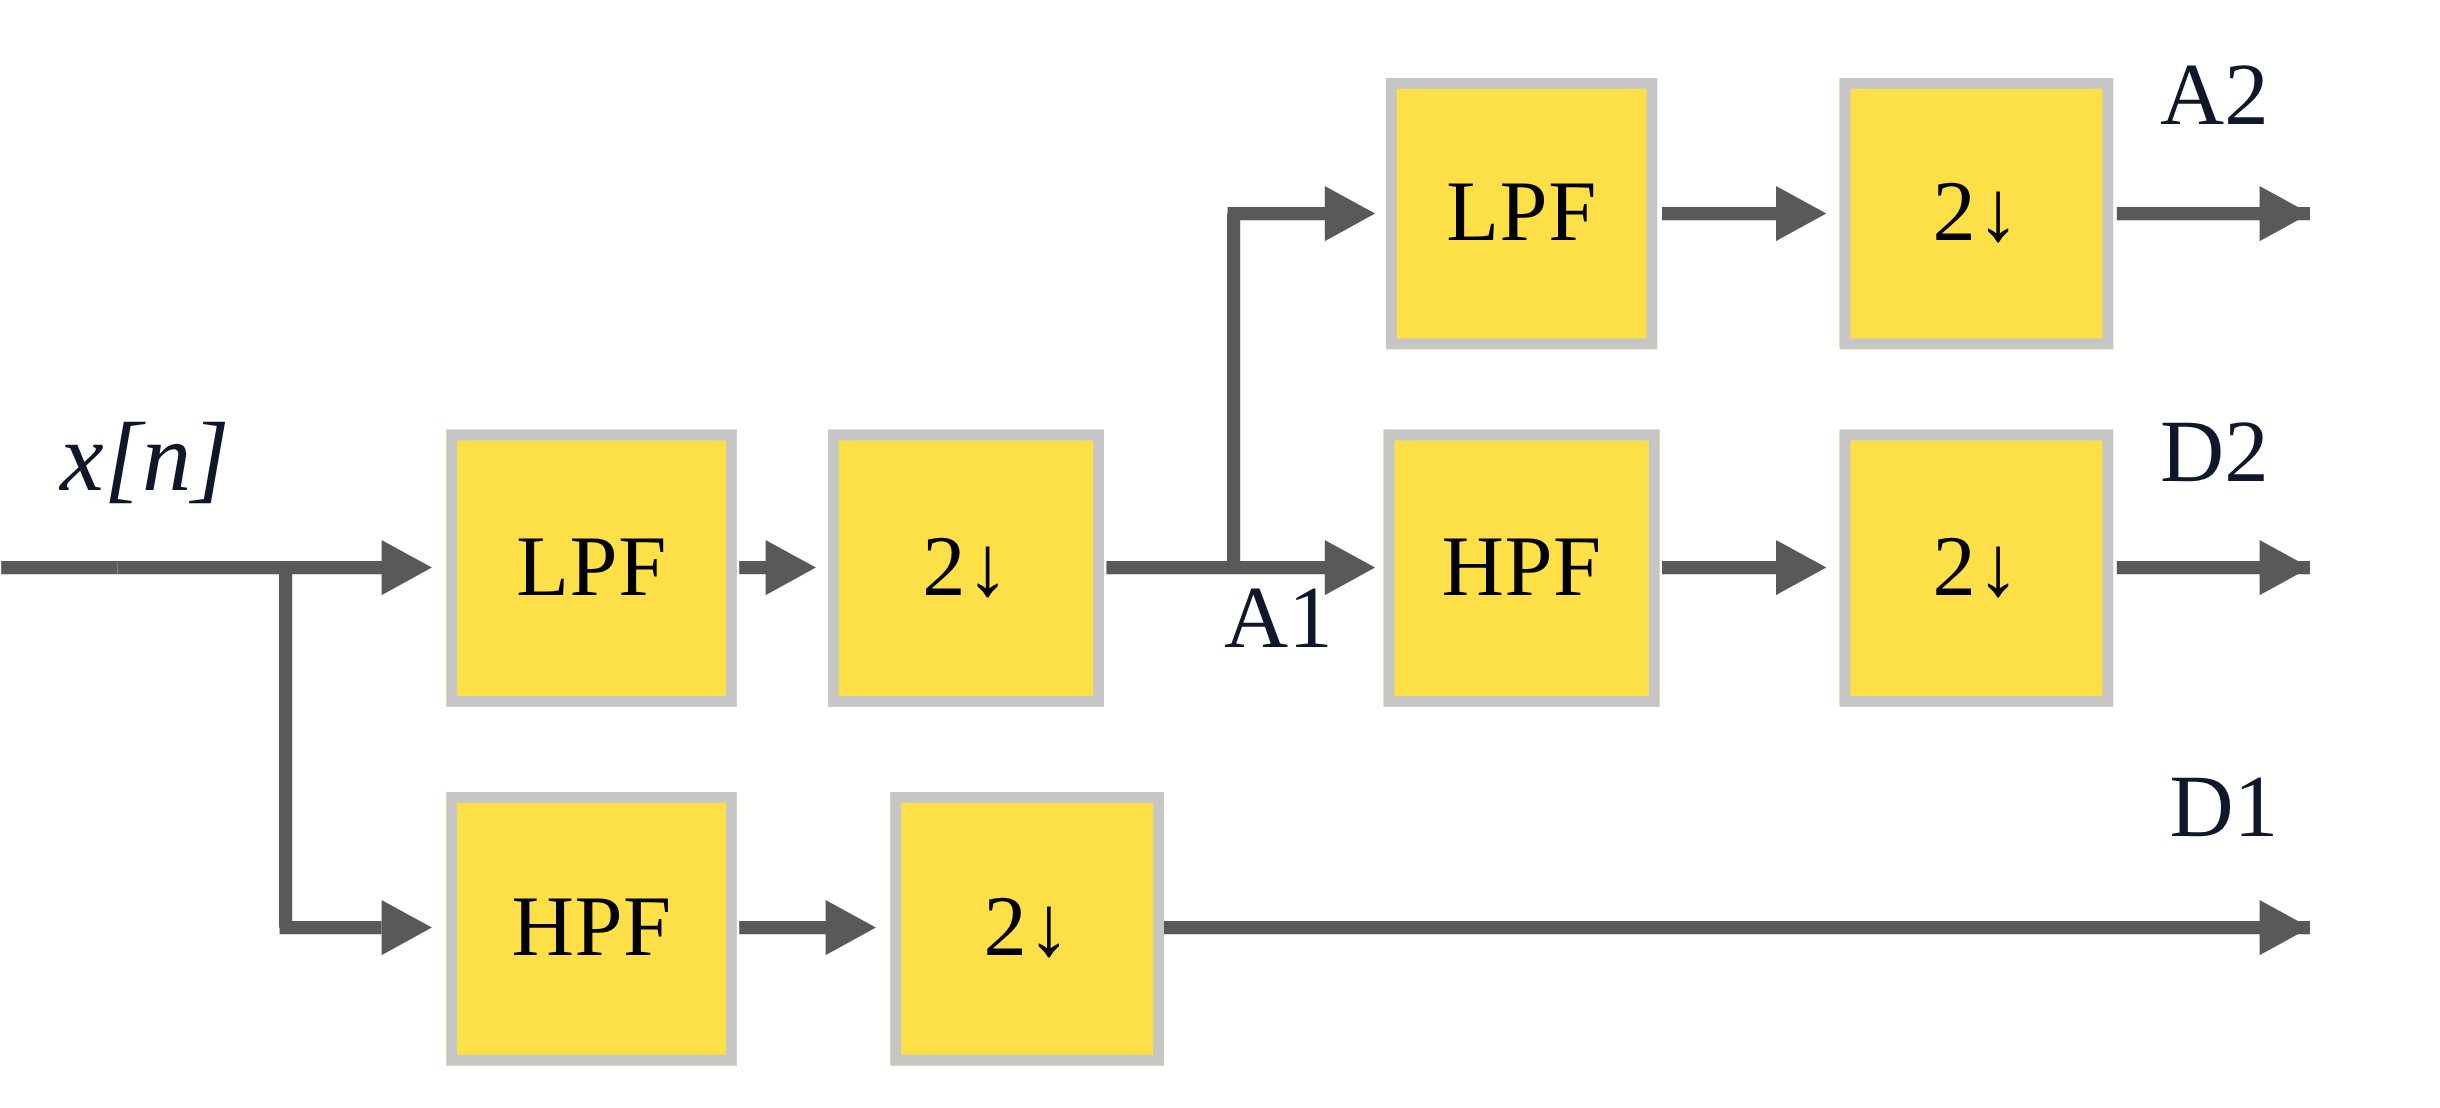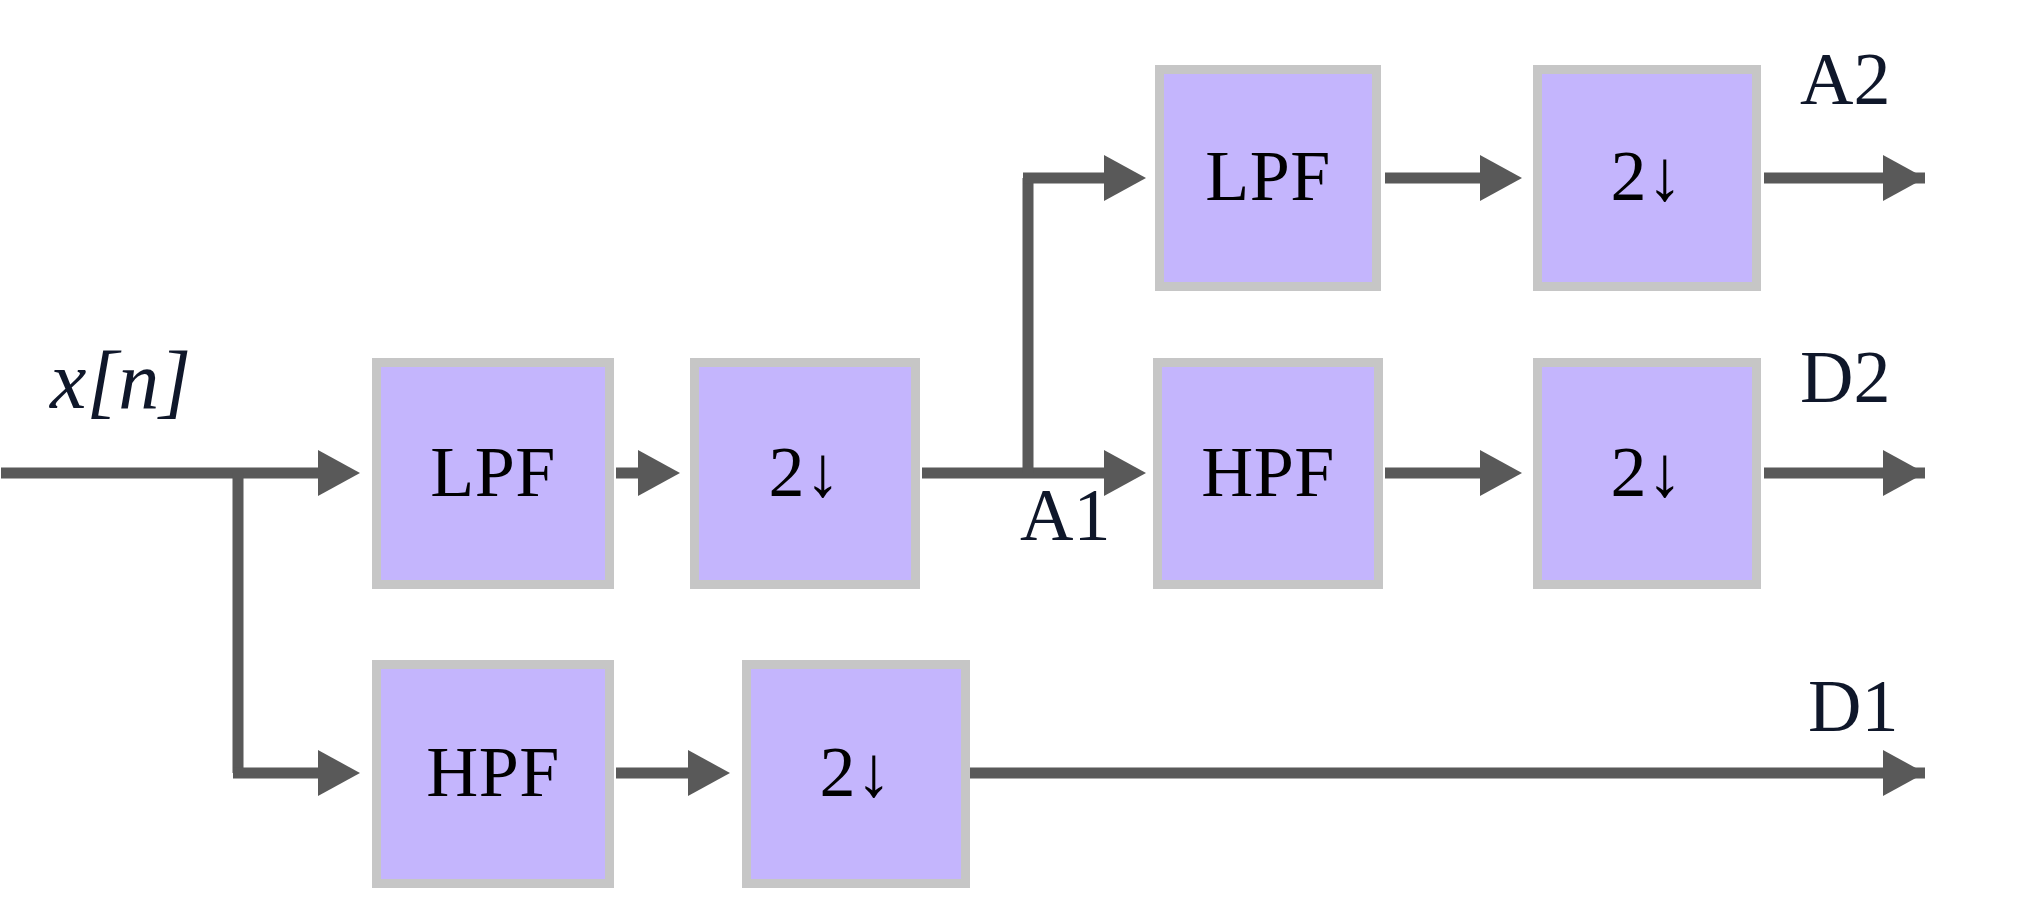--- a/index.html
+++ b/index.html
@@ -12,21 +12,21 @@
     width: 2033px;
     height: 923px;
     background: #ffffff;
     overflow: hidden;
     font-family: "Liberation Serif", "DejaVu Serif", serif;
   }
   .block {
     position: absolute;
     box-sizing: border-box;
     border: 9px solid #c6c6c6;
-    background: #c4b5fd;
+    background: #fde047;
     display: flex;
     align-items: center;
     justify-content: center;
     color: #000000;
     font-size: 72px;
     line-height: 1;
     letter-spacing: 0.5px;
   }
   .block .blk-text {
     display: inline-block;
@@ -147,15 +147,15 @@
   </div>
 
   <div class="sig-label math" style="left:50px; top:340px;">x[n]</div>
 
   <div class="sig-label" style="left:1020px; top:478px;text-align:center;">A1</div>
 
   <div class="sig-label" style="left:1800px; top:42px;">A2</div>
 
   <div class="sig-label" style="left:1800px; top:340px;text-align:right;">D2</div>
 
-  <div class="sig-label" style="left:1808px; top:669px;">D1</div>
+  <div class="sig-label" style="left:1808px; top:636px;">D1</div>
 
 </div>
 
 </body></html>

